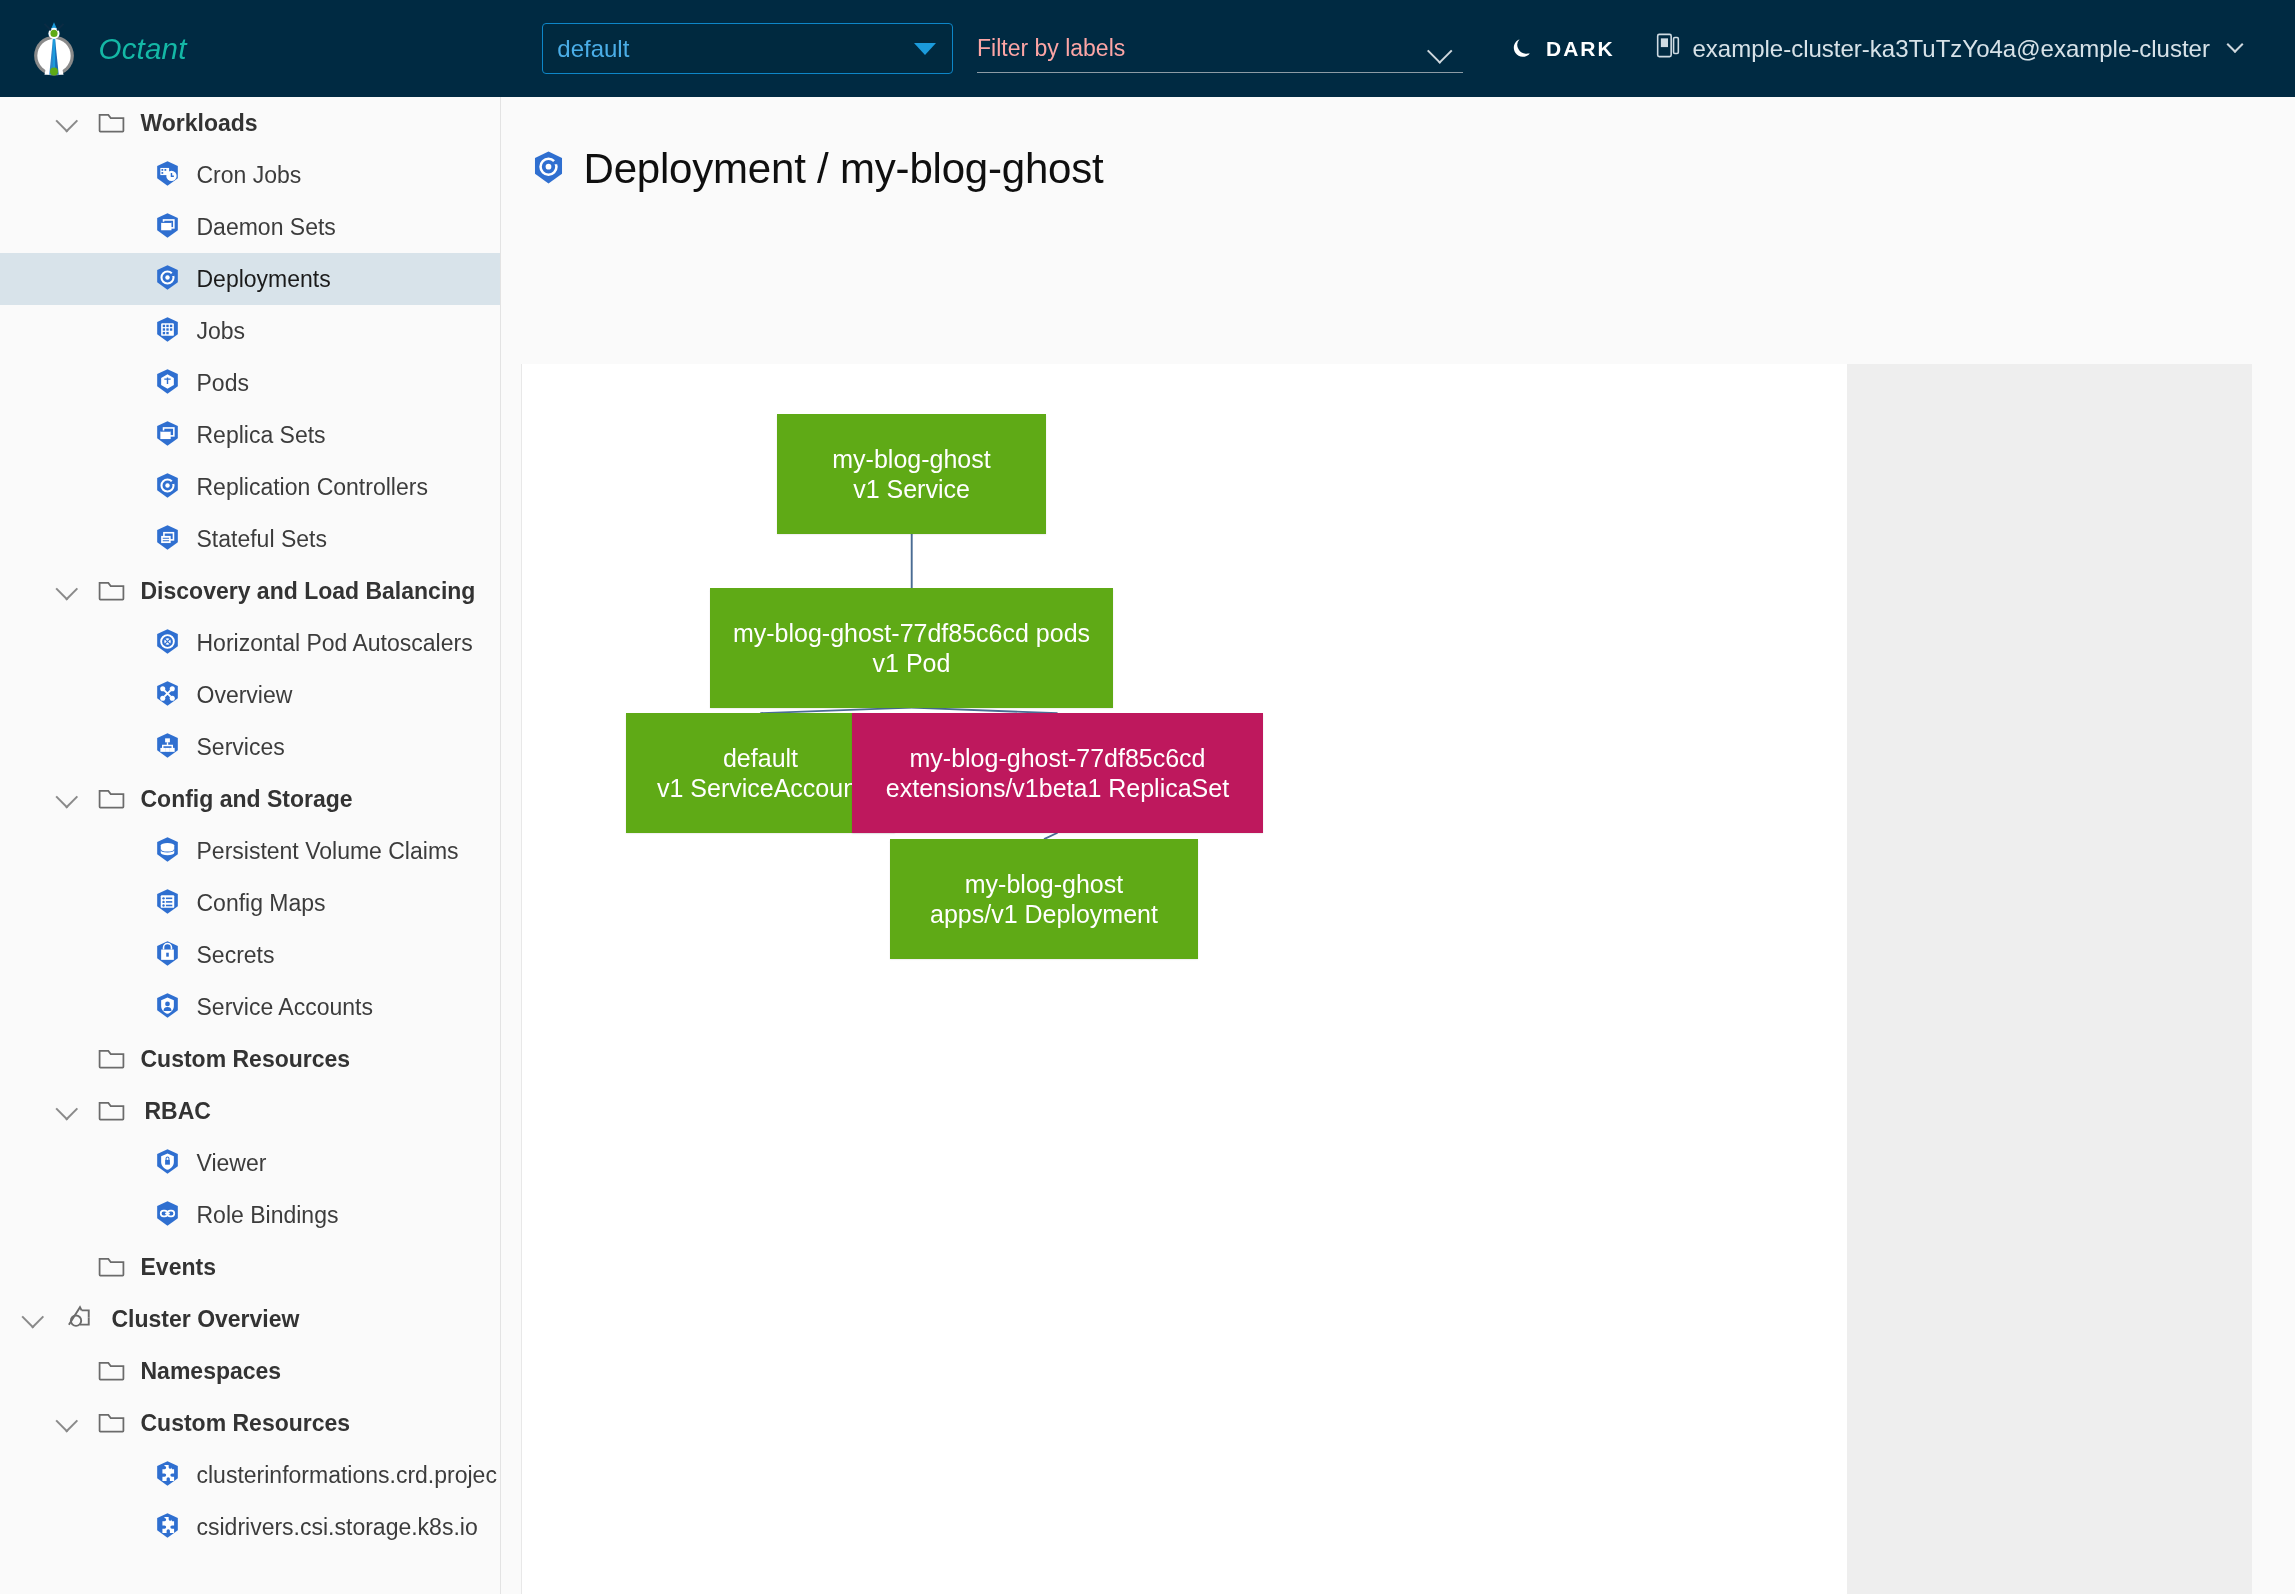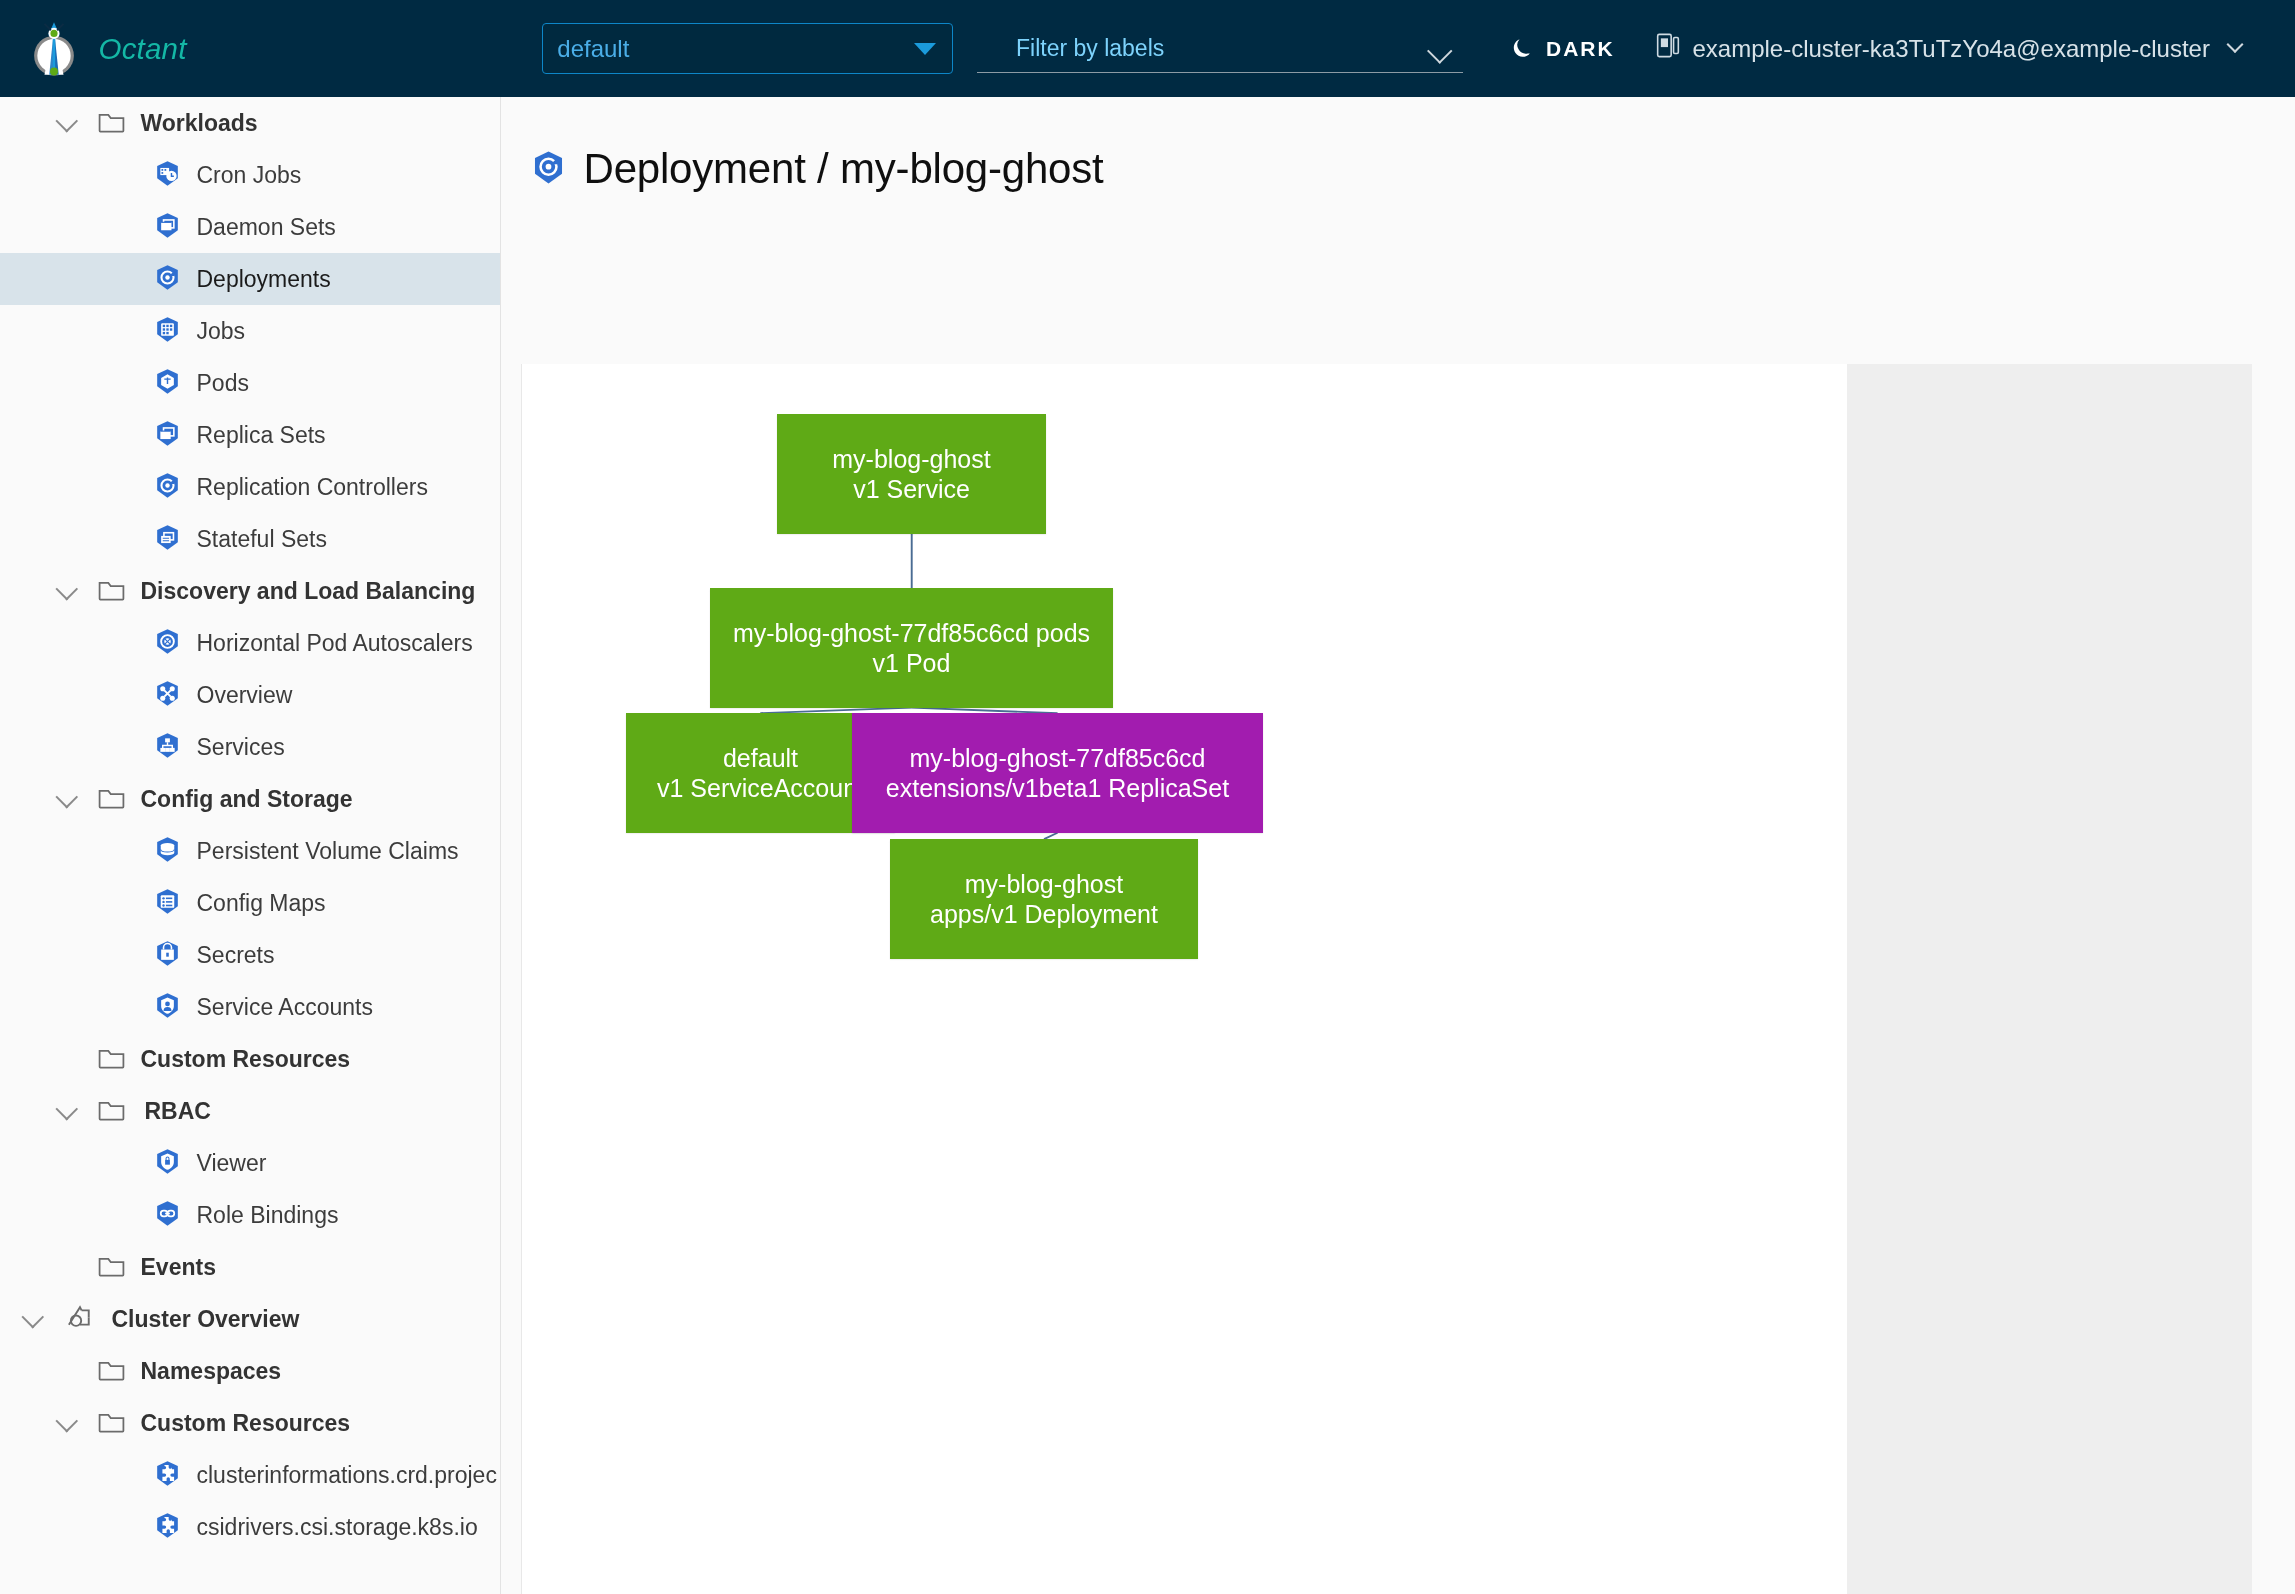--- a/index.html
+++ b/index.html
@@ -37,21 +37,21 @@
     width: 0; height: 0;
     border-left: 11px solid transparent; border-right: 11px solid transparent;
     border-top: 12.8px solid #1b9bdc;
   }
 
   .labels-filter {
     width: 486px; height: 49px; margin-left: 24px;
     border-bottom: 1.6px solid #8c9ba5;
     display: flex; align-items: center; position: relative;
   }
-  .labels-filter .ph { color: #7dd3fc; font-size: 23px; margin-left: 39px; }
+  .labels-filter .ph { color: #fca5a5; font-size: 23px; }
   .lf-chev {
     position: absolute; right: 14.3px; top: 17.5px;
     width: 17.5px; height: 17.5px;
     border-right: 2.4px solid #cfd8de; border-bottom: 2.4px solid #cfd8de;
     transform: rotate(45deg);
   }
 
   .dark-toggle {
     display: flex; align-items: center; gap: 11px;
     margin-left: 45px; color: #ffffff; cursor: pointer;
@@ -564,21 +564,21 @@
           <div class="l2">v1 Service</div>
         </div>
         <div class="node" style="left: 188px; top: 224px; width: 403px; height: 120px; background: rgb(95, 170, 22);">
           <div>my-blog-ghost-77df85c6cd pods</div>
           <div class="l2">v1 Pod</div>
         </div>
         <div class="node" style="left: 104px; top: 349px; width: 269px; height: 120px; background: rgb(95, 170, 22);">
           <div>default</div>
           <div class="l2">v1 ServiceAccount</div>
         </div>
-        <div class="node" style="left: 330px; top: 349px; width: 411px; height: 120px; background: #a21caf;">
+        <div class="node" style="left: 330px; top: 349px; width: 411px; height: 120px; background: #be185d;">
           <div>my-blog-ghost-77df85c6cd</div>
           <div class="l2">extensions/v1beta1 ReplicaSet</div>
         </div>
         <div class="node" style="left: 368px; top: 475px; width: 308px; height: 120px; background: rgb(95, 170, 22);">
           <div>my-blog-ghost</div>
           <div class="l2">apps/v1 Deployment</div>
         </div>
       </div>
     <div id="side-panel"></div>
   </div>

